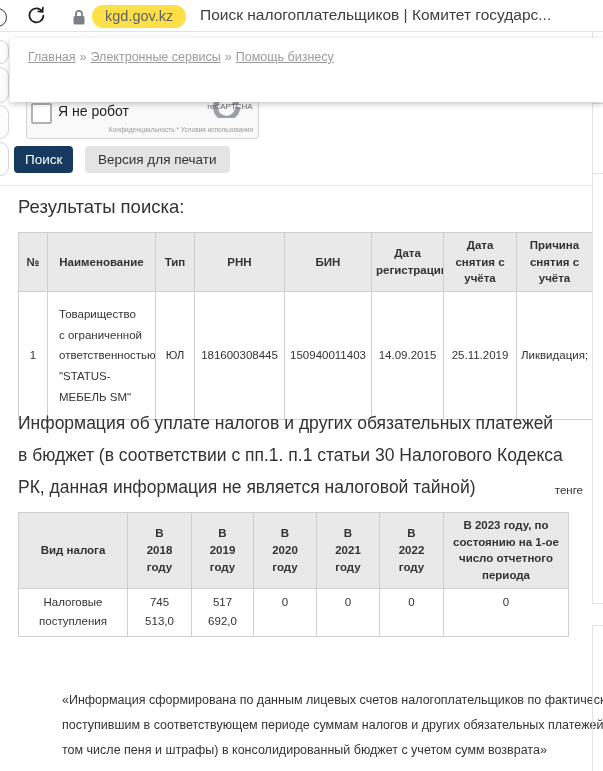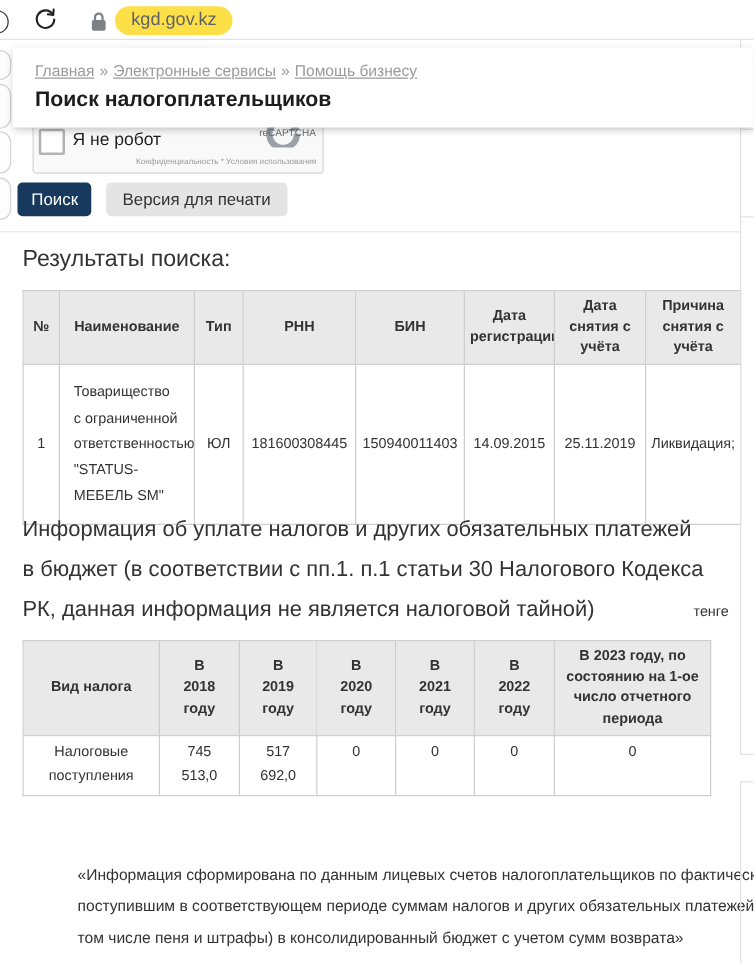--- a/index.html
+++ b/index.html
@@ -92,20 +92,21 @@
       <path d="M15.9 1.6 L15.6 5.9 L11.3 5.4" fill="none" stroke="#202124" stroke-width="1.7" stroke-linecap="round" stroke-linejoin="round"></path>
     </svg>
   </span>
   <span class="abs lockicon">
     <svg width="14" height="17" viewBox="0 0 14 17">
       <rect x="1.5" y="7" width="11" height="8.5" rx="1.6" fill="#7d8186"></rect>
       <path d="M4 7 V4.8 a3 3 0 0 1 6 0 V7" fill="none" stroke="#7d8186" stroke-width="1.8"></path>
     </svg>
   </span>
   <div class="abs urlpill">kgd.gov.kz</div>
+  <div class="abs tabtitle">Поиск налогоплательщиков | Комитет государс...</div>
 </div>
 
 <div class="abs frag frag1"></div>
 <div class="abs frag frag2"></div>
 <div class="abs frag frag3"></div>
 <div class="abs frag frag4"></div>
 
 <div class="abs vline vlineA"></div>
 <div class="abs vline vlineB"></div>
 <div class="abs htick" style="top:103px;"></div>
@@ -122,21 +123,20 @@
     <path d="M27.5 3 v8 h-8 z" fill="#9aa0a6"></path>
   </svg>
 </span>
 <div class="abs rebrand">reCAPTCHA</div>
 <div class="abs reterms">Конфиденциальность * Условия использования</div>
 
 <div class="abs card">
   <div class="abs crumbs">
     <a>Главная</a><span class="sep">»</span><a>Электронные сервисы</a><span class="sep">»</span><a>Помощь бизнесу</a>
   </div>
-  <div class="abs pagetitle">Поиск налогоплательщиков</div>
 </div>
 
 <div class="abs btn btn-search">Поиск</div>
 <div class="abs btn btn-print">Версия для печати</div>
 
 <div class="abs divider"></div>
 
 <div class="abs results-heading">Результаты поиска:</div>
 
 <table class="abs t1">

